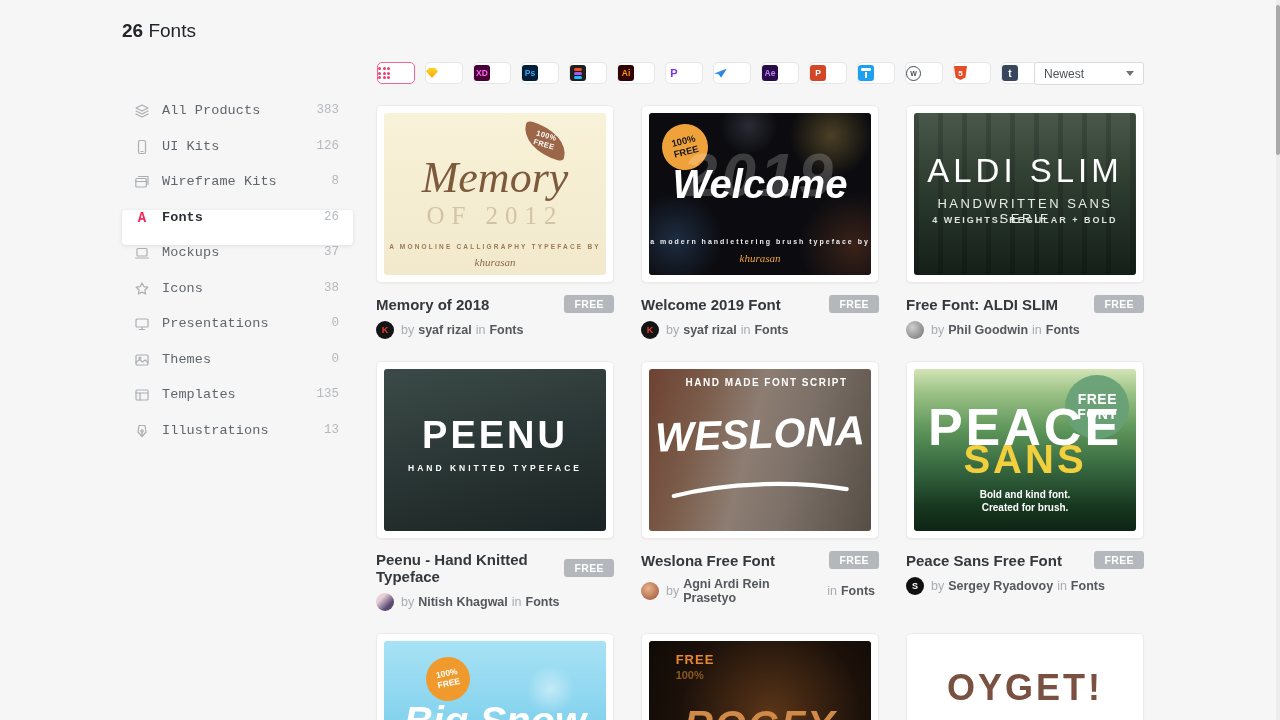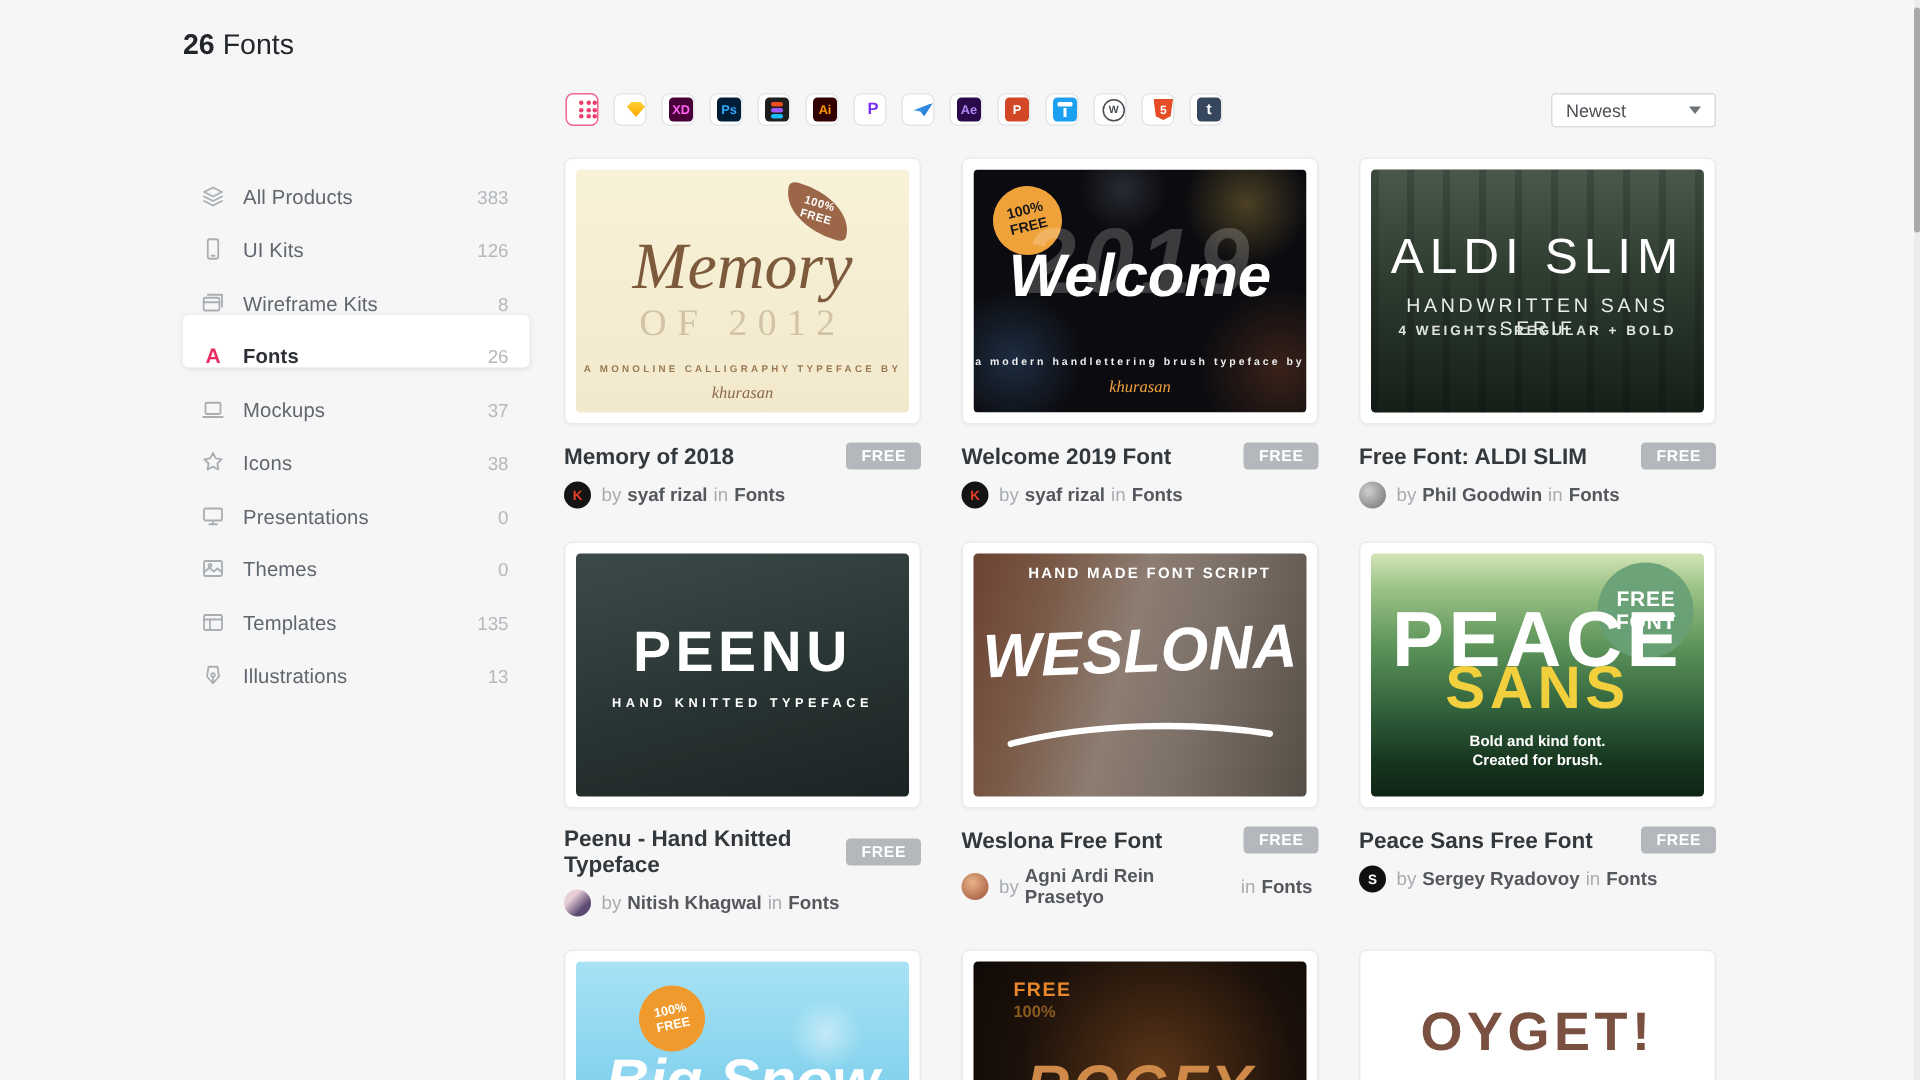--- a/index.html
+++ b/index.html
@@ -12,36 +12,36 @@
   }
 
   
   .page-title { position:absolute; left:122px; top:20px; font-size:19px; color:#22262b; }
   .page-title b { font-weight:700; }
   .page-title span { font-weight:400; }
 
   
   .sidebar { position:absolute; left:122px; top:103px; width:231px; }
   .side-item {
-    display:flex; align-items:flex-end; height:35.5px;
+    display:flex; align-items:flex-start; height:35.5px;
     padding:0 14px 0 12px; border-radius:4px;
-    font-size:13.5px; color:#5f666d; cursor:pointer;
+    font-size:13.5px; color:#5f666d; cursor:pointer;font-family:Liberation Mono, monospace;
   }
   .side-item .s-icon { width:16px; height:16px; margin-right:12px; display:flex; align-items:center; justify-content:center; flex:none; }
   .side-item .s-label { flex:1; font-weight:400; letter-spacing:.1px; }
   .side-item .s-count { color:#b5b9bd; font-size:12.5px; }
   .side-item.active { background:#fff; box-shadow:0 1px 4px rgba(0,0,0,.10); }
   .side-item.active .s-label { color:#2c3036; font-weight:700; }
   .fonts-a { color:#ee2b5e; font-weight:700; font-size:14px; }
 
   
   .apps { position:absolute; left:377px; top:62px; display:flex; gap:10px; }
   .tile {
-    width:22px; height:22px; border-radius:5px; background:#fff;
-    border:1px solid #e4e6e8; display:flex; align-items:center; justify-content:flex-end;
+    width:38px; height:22px; border-radius:5px; background:#fff;
+    border:1px solid #e4e6e8; display:flex; align-items:center; justify-content:flex-start;
     cursor:pointer; flex:none;
   }
   .tile.selected { border-color:#f2638f; }
   .dots { display:grid; grid-template-columns:repeat(3,3px); gap:1.5px; }
   .dots i { width:3px; height:3px; background:#ee3f6e; border-radius:50%; }
   .diamond { width:12px; height:10px; background:linear-gradient(180deg,#fdd231,#fda600);
     clip-path:polygon(25% 0,75% 0,100% 32%,50% 100%,0 32%); }
   .lt { width:16px; height:16px; border-radius:3px; font-size:8.5px; font-weight:700;
     display:flex; align-items:center; justify-content:center; }
   .lt-xd { background:#470137; color:#ff61f6; }

